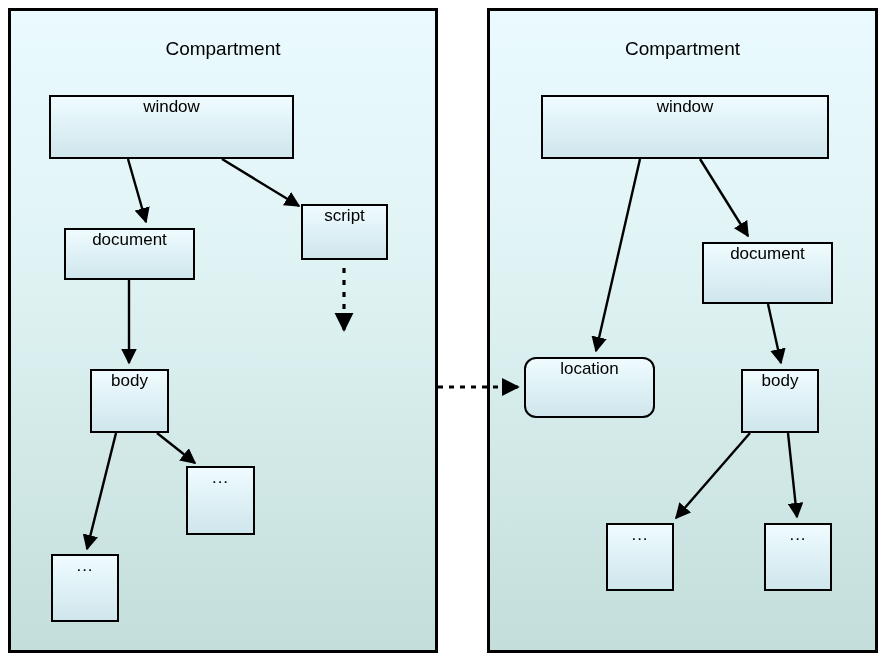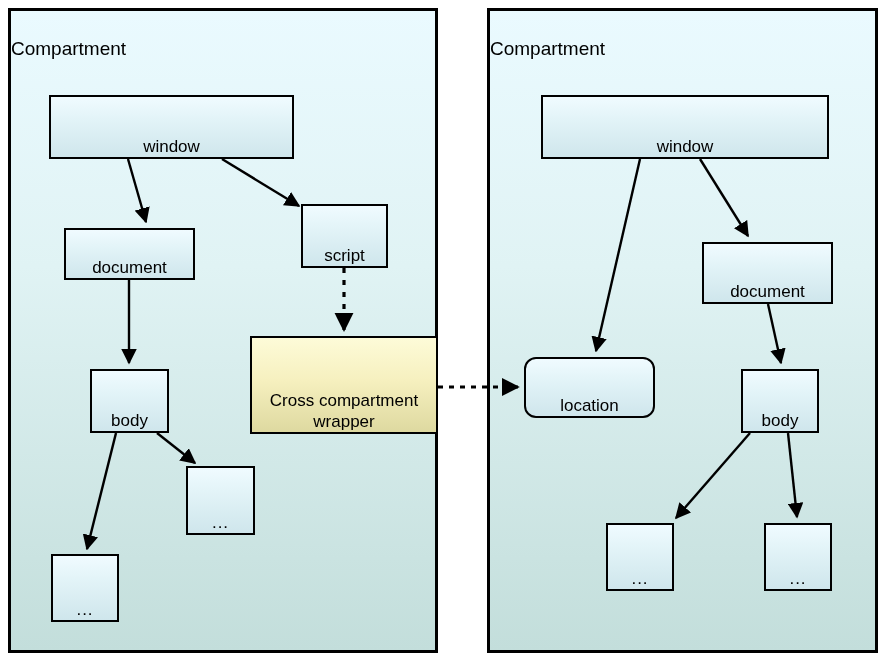--- a/index.html
+++ b/index.html
@@ -26,21 +26,21 @@
     position: absolute;
     left: 0; top: 0;
     width: 886px;
     height: 660px;
   }
   .node {
     position: absolute;
     box-sizing: border-box;
     border: 2px solid #000000;
     display: flex;
-    align-items: flex-end;
+    align-items: flex-start;
     justify-content: center;
     text-align: center;
     color: #000000;
     font-size: 17px;
     line-height: 1.18;
     background: linear-gradient(to bottom, #f0fbff 0%, #e3f4f8 35%, #cfe6ec 100%);
   }
   .node.wrapper-node {
     background: linear-gradient(to bottom, #fdfbd8 0%, #f6f0bf 45%, #ded9a0 100%);
     font-size: 17px;
@@ -52,21 +52,21 @@
   }
   .compartment {
     position: absolute;
     box-sizing: border-box;
     border: 3px solid #000000;
     background: linear-gradient(to bottom, #eafaff 0%, #e0f3f4 40%, #c3dedb 100%);
   }
   .compartment-title {
     position: absolute;
     width: 100%;
-    text-align: left;
+    text-align: center;
     top: 27px;
     font-size: 19px;
     color: #000000;
   }
 </style>
 </head>
 <body>
 
 <div id="stage">
 
@@ -114,39 +114,36 @@
   </svg>
 
   <div class="node" style="left:49px; top:95px; width:245px; height:64px;">
     <span>window</span>
   </div>
 
   <div class="node" style="left:64px; top:228px; width:131px; height:52px;">
     <span>document</span>
   </div>
 
-  <div class="node" style="left:301px; top:204px; width:87px; height:64px;">
+  <div class="node" style="left:301px; top:204px; width:87px; height:56px;">
     <span>script</span>
   </div>
 
   <div class="node" style="left:90px; top:369px; width:79px; height:64px;">
     <span>body</span>
   </div>
 
   <div class="node ellipsis" style="left:51px; top:554px; width:68px; height:68px;">
     <span>...</span>
   </div>
 
   <div class="node ellipsis" style="left:186px; top:466px; width:69px; height:69px;">
     <span>...</span>
   </div>
 
-  <div class="node wrapper-node" style="left:250px; top:336px; width:188px; height:98px;">
-    <span>Cross compartment wrapper</span>
-  </div>
 
   <div class="node" style="left:541px; top:95px; width:288px; height:64px;">
     <span>window</span>
   </div>
 
   <div class="node" style="left:702px; top:242px; width:131px; height:62px;">
     <span>document</span>
   </div>
 
   <div class="node" style="left:524px; top:357px; width:131px; height:61px;border-radius:12px;">

